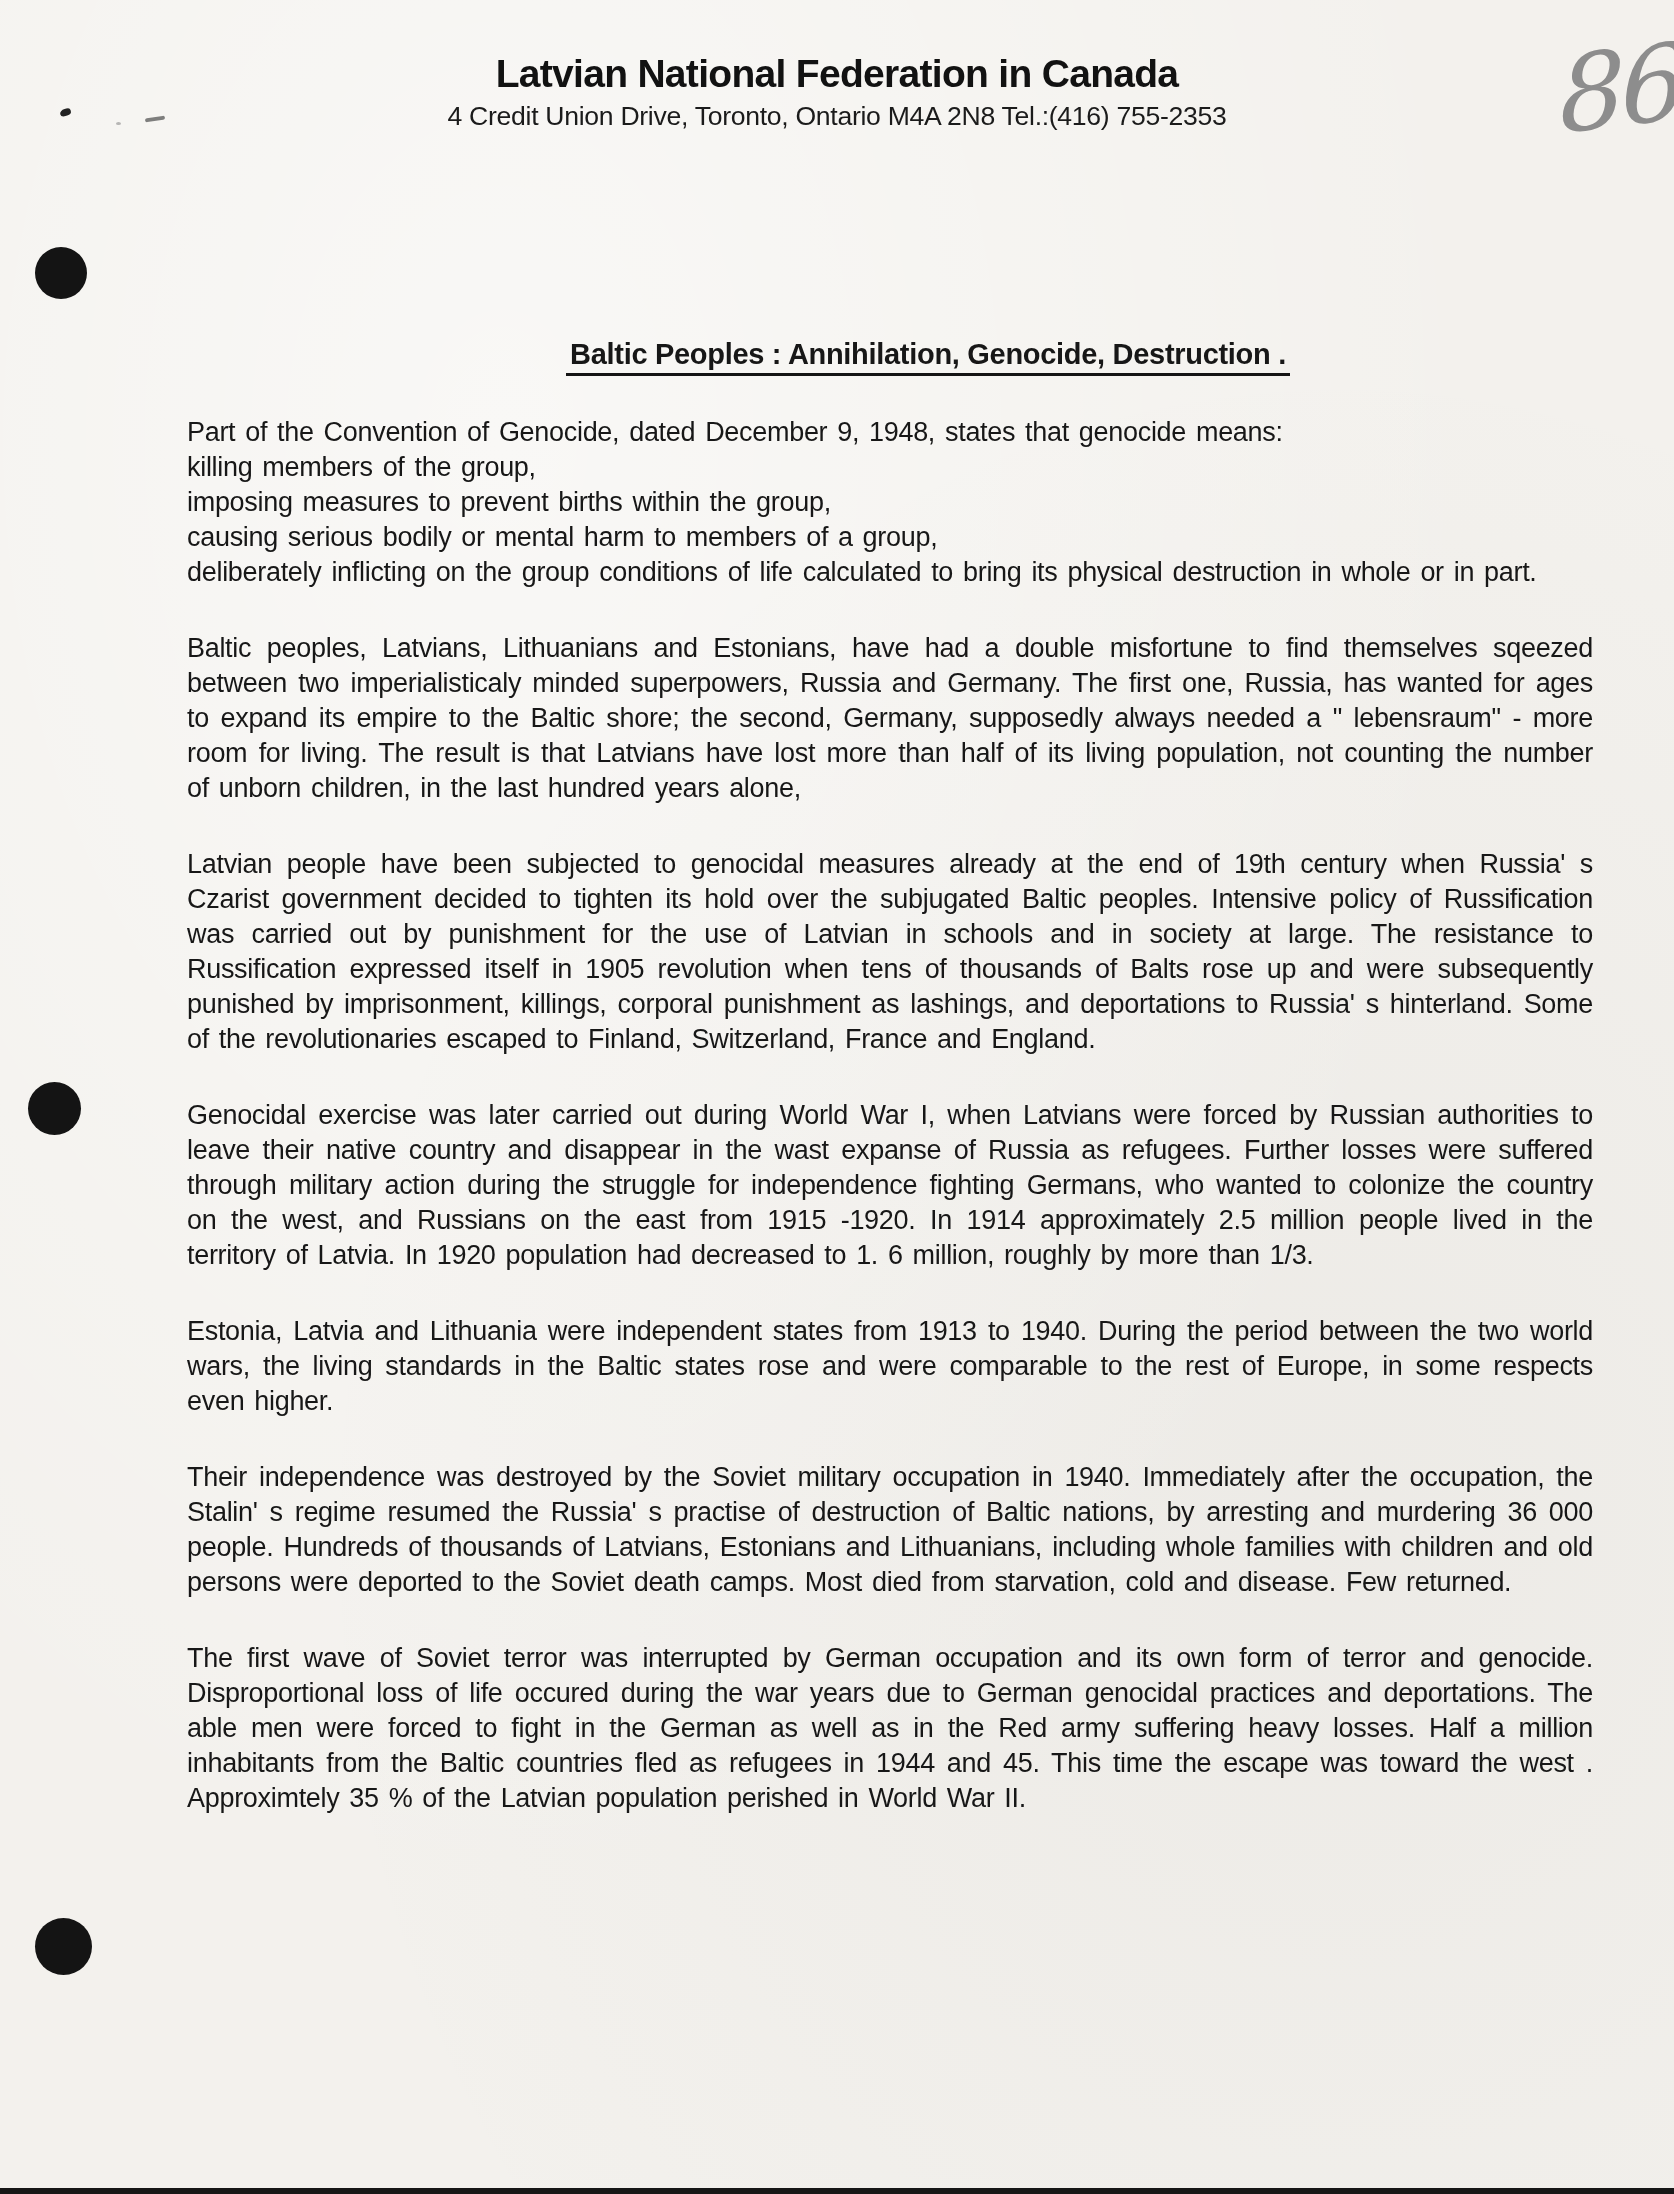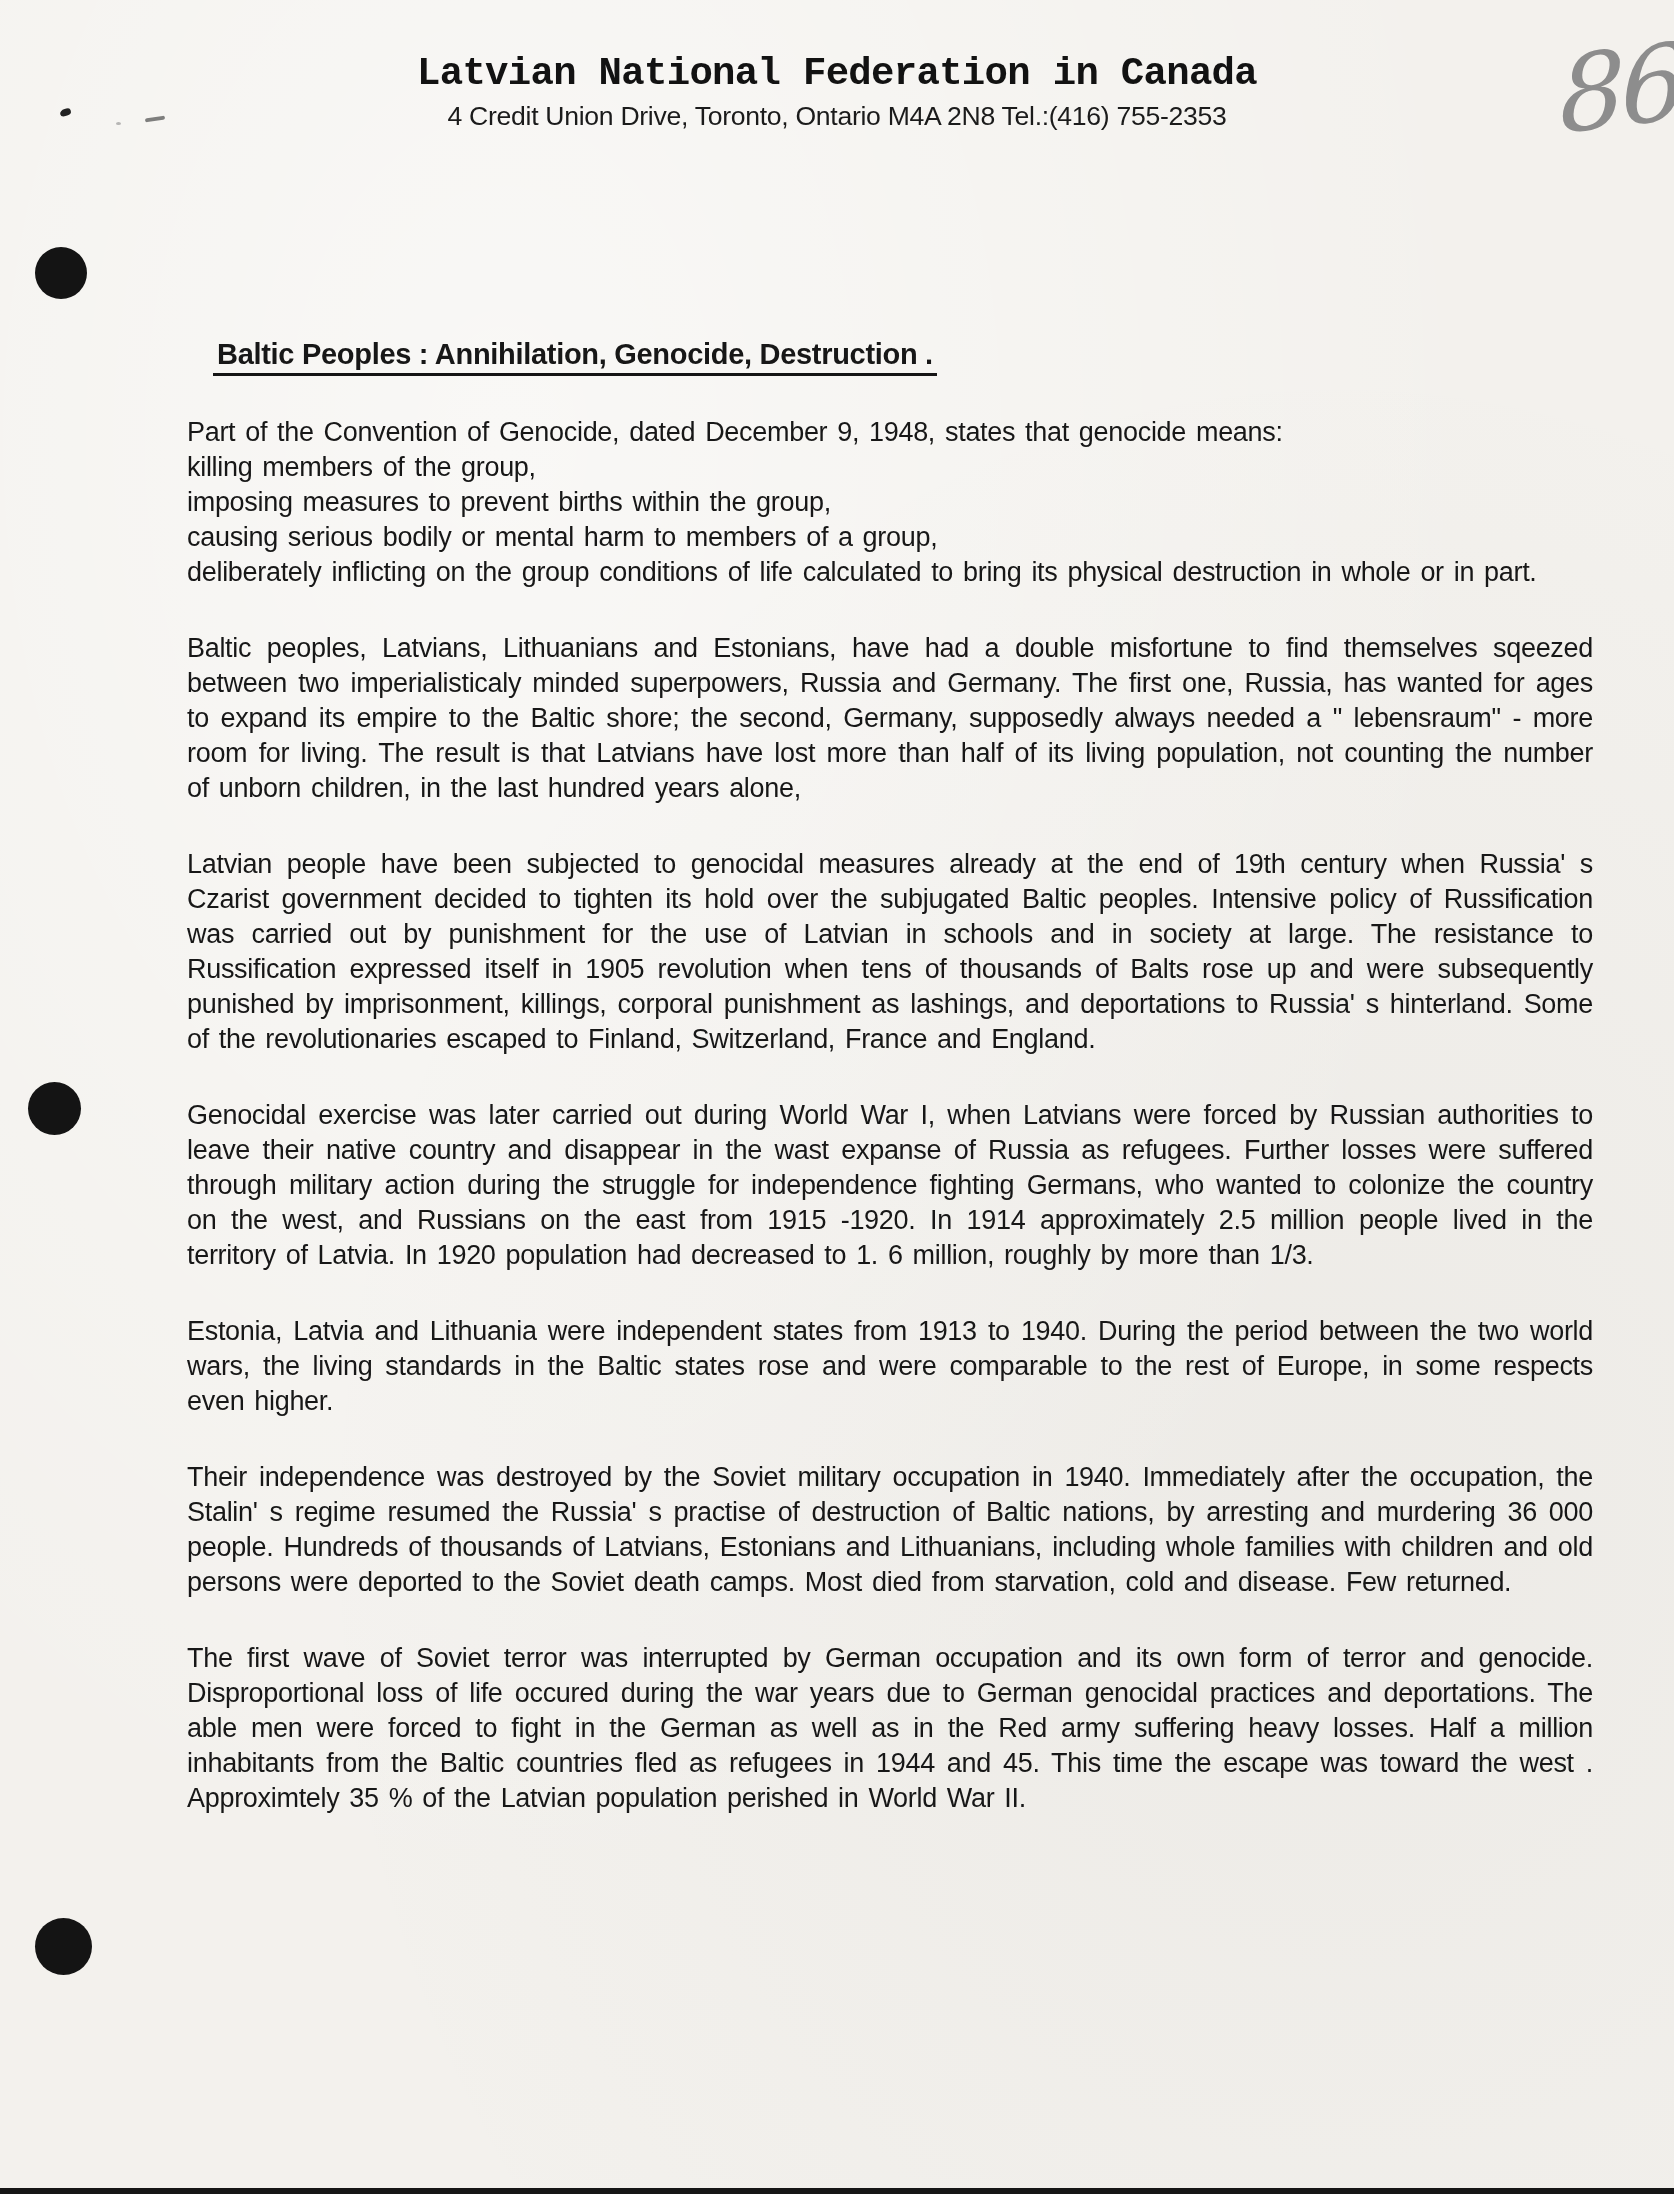--- a/index.html
+++ b/index.html
@@ -25,21 +25,20 @@
   .letterhead {
     position: absolute;
     top: 52px; left: 0; width: 100%;
     text-align: center;
   }
   .org-name {
     font-size: 39px;
     font-weight: bold;
     letter-spacing: -0.7px;
     color: #121212;
-    font-family: Liberation Mono, monospace;
   }
   .org-address {
     margin-top: 5px;
     font-size: 26.6px;
     letter-spacing: -0.3px;
     color: #1b1b1b;
   }
 
   .handwritten-page-number {
     position: absolute;
@@ -51,20 +50,21 @@
     transform: rotate(-7deg) skewX(-6deg);
     letter-spacing: -5.3px;
   }
 
   .doc-column {
     position: absolute;
     left: 163px; top: 338px;
     width: 1430px;
   }
   .doc-title {
+    text-align: center;
     transform: translateX(50px);
     margin-bottom: 44px;
   }
   .doc-title span {
     font-size: 29px;
     font-weight: bold;
     letter-spacing: -0.3px;
     border-bottom: 3.3px solid #151515;
     padding: 0 4px 2.7px 4px;
   }

